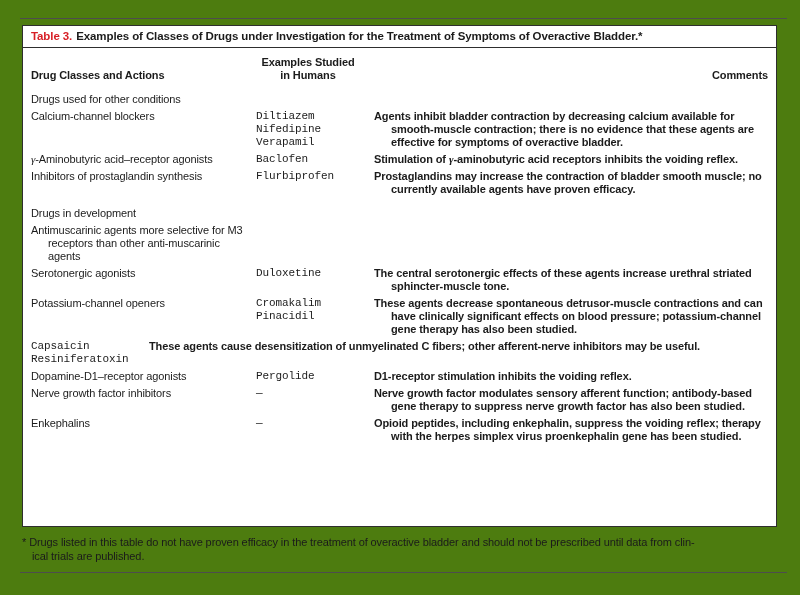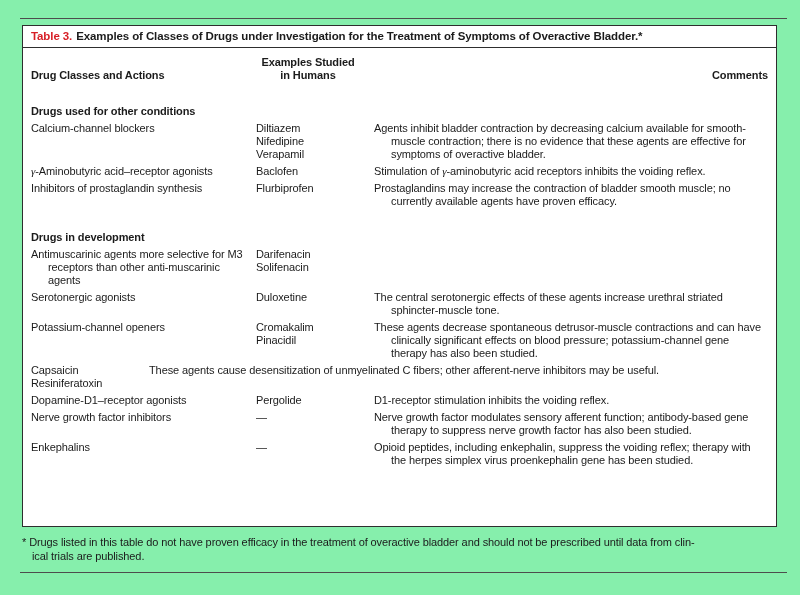--- a/index.html
+++ b/index.html
@@ -1,20 +1,20 @@
 <!DOCTYPE html>
 <html><head>
 <meta charset="utf-8">
 <style>
   html, body { margin: 0; padding: 0; background: #ffffff; }
   .page {
     position: relative;
     width: 800px;
     height: 595px;
-    background: #86efac;
+    background: #4d7c0f;
     font-family: "Liberation Sans", "DejaVu Sans", sans-serif;
     color: #1b1b1b;
     overflow: hidden;
   }
   .rule {
     position: absolute;
     left: 20px;
     width: 767px;
     height: 1px;
     background: #4d4d4d;
@@ -50,25 +50,25 @@
     letter-spacing: -0.1px;
   }
   .hdr-row { display: flex; font-weight: bold; }
   .col1 { width: 225px; box-sizing: border-box; flex: none; }
   .col2 { width: 118px; box-sizing: border-box; flex: none; }
   .col3 { flex: 1; box-sizing: border-box; min-width: 0; }
   .hdr-row .col2 { text-align: center; white-space: pre-line; padding-right: 14px; }
   .hdr-row .col3 { text-align: right; align-self: flex-end; }
   .hdr-row .col1 { align-self: flex-end; }
 
-  .section-heading { font-weight: bold; margin-top: 23px; }
+  .section-heading { font-weight: normal; margin-top: 11px; }
   .row { display: flex; margin-top: 4px; align-items: flex-start; }
   .cell-class    { padding-left: 17px; text-indent: -17px; padding-right: 12px; }
-  .cell-examples { padding-right: 8px; }
-  .cell-comments { padding-left: 17px; text-indent: -17px; }
+  .cell-examples { padding-right: 8px; font-family: Liberation Mono, monospace; }
+  .cell-comments { padding-left: 17px; text-indent: -17px; font-weight: bold; }
 
   .footnote {
     position: absolute;
     left: 22px;
     top: 535px;
     width: 757px;
     font-size: 11px;
     line-height: 14px;
     letter-spacing: -0.1px;
     padding-left: 10px;
@@ -107,21 +107,20 @@
             <div class="col3 cell-comments">Stimulation of <i>γ</i>-aminobutyric acid receptors inhibits the voiding reflex.</div>
           </div>
           <div class="row">
             <div class="col1 cell-class">Inhibitors of prostaglandin synthesis</div>
             <div class="col2 cell-examples">Flurbiprofen</div>
             <div class="col3 cell-comments">Prostaglandins may increase the contraction of bladder smooth muscle; no currently available agents have proven efficacy.</div>
           </div>
           <div class="section-heading">Drugs in development</div>
           <div class="row">
             <div class="col1 cell-class">Antimuscarinic agents more selective for M3 receptors than other anti-muscarinic agents</div>
-            <div class="col2 cell-examples">Darifenacin<br>Solifenacin</div>
             <div class="col3 cell-comments"></div>
           </div>
           <div class="row">
             <div class="col1 cell-class">Serotonergic agonists</div>
             <div class="col2 cell-examples">Duloxetine</div>
             <div class="col3 cell-comments">The central serotonergic effects of these agents increase urethral striated sphincter-muscle tone.</div>
           </div>
           <div class="row">
             <div class="col1 cell-class">Potassium-channel openers</div>
             <div class="col2 cell-examples">Cromakalim<br>Pinacidil</div>

